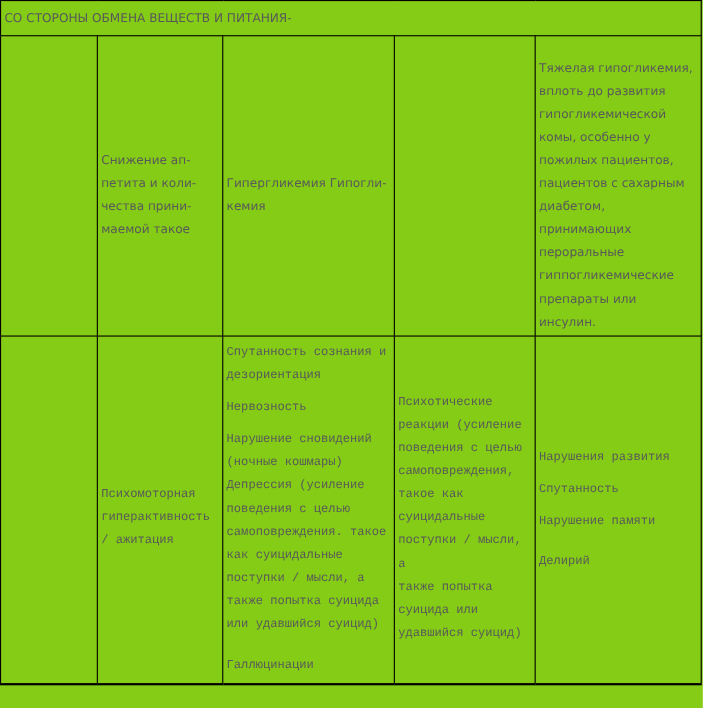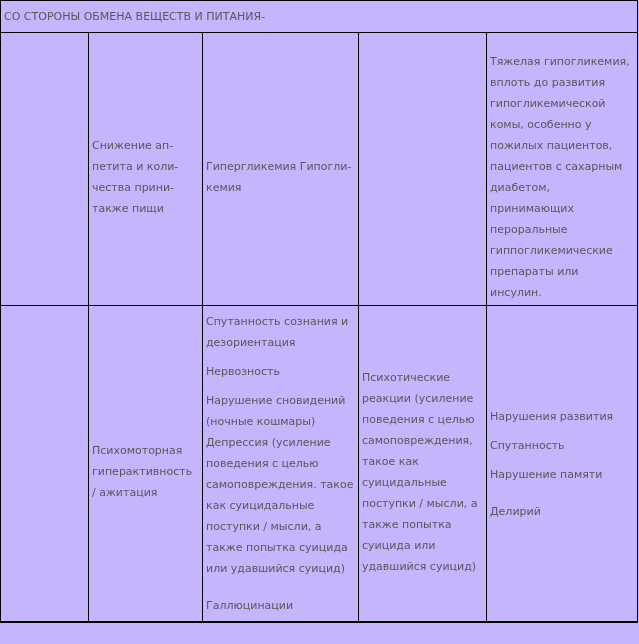--- a/index.html
+++ b/index.html
@@ -3,21 +3,21 @@
 <meta charset="utf-8">
 <style>
   html, body {
     margin: 0;
     padding: 0;
     background: #ffffff;
   }
   .page {
     width: 639px;
     height: 644px;
-    background: #c4b5fd;
+    background: #84cc16;
     overflow: hidden;
     font-family: "DejaVu Sans", "Liberation Sans", sans-serif;
   }
   table.adr {
     border-collapse: collapse;
     table-layout: fixed;
     width: 637px;
   }
   table.adr td {
     border: 1px solid #000000;
@@ -30,21 +30,21 @@
   }
   td.section-td {
     color: #262626;
     font-size: 11.5px;
     height: 27px;
     vertical-align: middle;
     padding-left: 2px;
   }
   tr.data-row-1 td { height: 255px; }
   tr.data-row-2 td { height: 311px; }
-  tr.last-row td { border-bottom-width: 2px; }
+  tr.last-row td { border-bottom-width: 2px; font-family: Liberation Mono, monospace; }
   table.adr p {
     margin: 0 0 8px 0;
     white-space: pre-line;
   }
   table.adr p:last-child {
     margin-bottom: 0;
     margin-top: 16px;
   }
 </style>
 </head>
@@ -64,21 +64,21 @@
         <tr class="section-row">
       <td colspan="5" class="section-td">СО СТОРОНЫ ОБМЕНА ВЕЩЕСТВ И ПИТАНИЯ-</td>
     </tr>
 
     <tr class="data-row-1">
       <td></td>
       <td>
         <p>Снижение ап-
 петита и коли-
 чества прини-
-также пищи</p>
+маемой такое</p>
       </td>
       <td>
         <p>Гипергликемия Гипогли-
 кемия</p>
       </td>
       <td></td>
       <td>
         <p>Тяжелая гипогликемия,
 вплоть до развития
 гипогликемической

